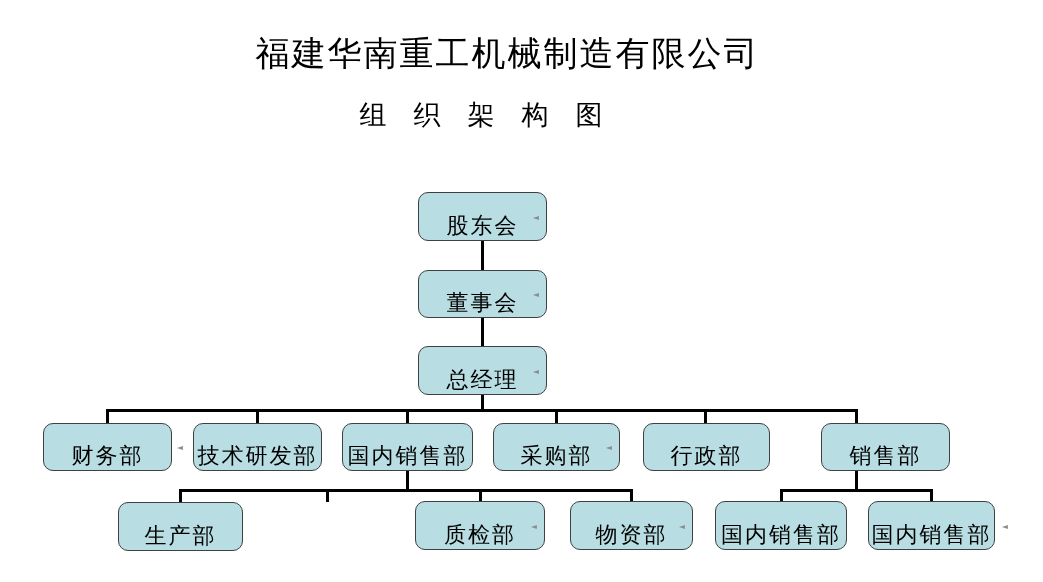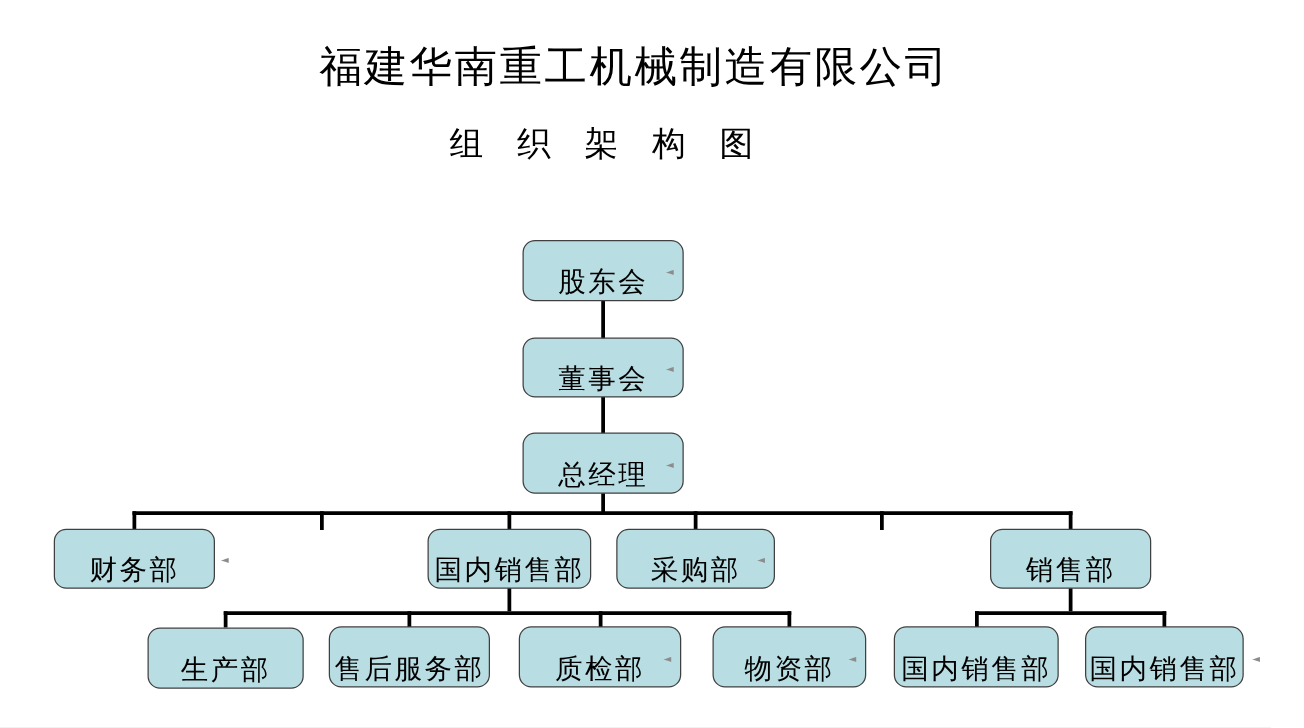--- a/index.html
+++ b/index.html
@@ -88,36 +88,39 @@
   </div>
   <div class="node" style="left:418px;top:346px;width:129px;height:49px">
     <span class="label">总经理</span>
     <span class="mark in">◄</span>
   </div>
 
   <div class="node" style="left:43px;top:423px;width:129px;height:48px">
     <span class="label">财务部</span>
     <span class="mark out3">◄</span>
   </div>
+  <div class="node" style="left:193px;top:423px;width:129px;height:48px">
+    <span class="label">技术研发部</span>
+  </div>
   <div class="node" style="left:342px;top:423px;width:131px;height:48px">
     <span class="label">国内销售部</span>
   </div>
   <div class="node" style="left:493px;top:423px;width:127px;height:48px">
     <span class="label">采购部</span>
     <span class="mark in">◄</span>
   </div>
-  <div class="node" style="left:792px;top:423px;width:129px;height:48px">
+  <div class="node" style="left:643px;top:423px;width:127px;height:48px">
+    <span class="label">行政部</span>
+  </div>
+  <div class="node" style="left:821px;top:423px;width:129px;height:48px">
     <span class="label">销售部</span>
   </div>
 
   <div class="node" style="left:118px;top:502px;width:125px;height:49px">
     <span class="label">生产部</span>
-  </div>
-  <div class="node" style="left:263px;top:501px;width:129px;height:49px">
-    <span class="label">售后服务部</span>
   </div>
   <div class="node" style="left:415px;top:501px;width:130px;height:49px">
     <span class="label">质检部</span>
     <span class="mark in">◄</span>
   </div>
   <div class="node" style="left:570px;top:501px;width:123px;height:49px">
     <span class="label">物资部</span>
     <span class="mark in">◄</span>
   </div>
   <div class="node" style="left:715px;top:501px;width:132px;height:49px">

